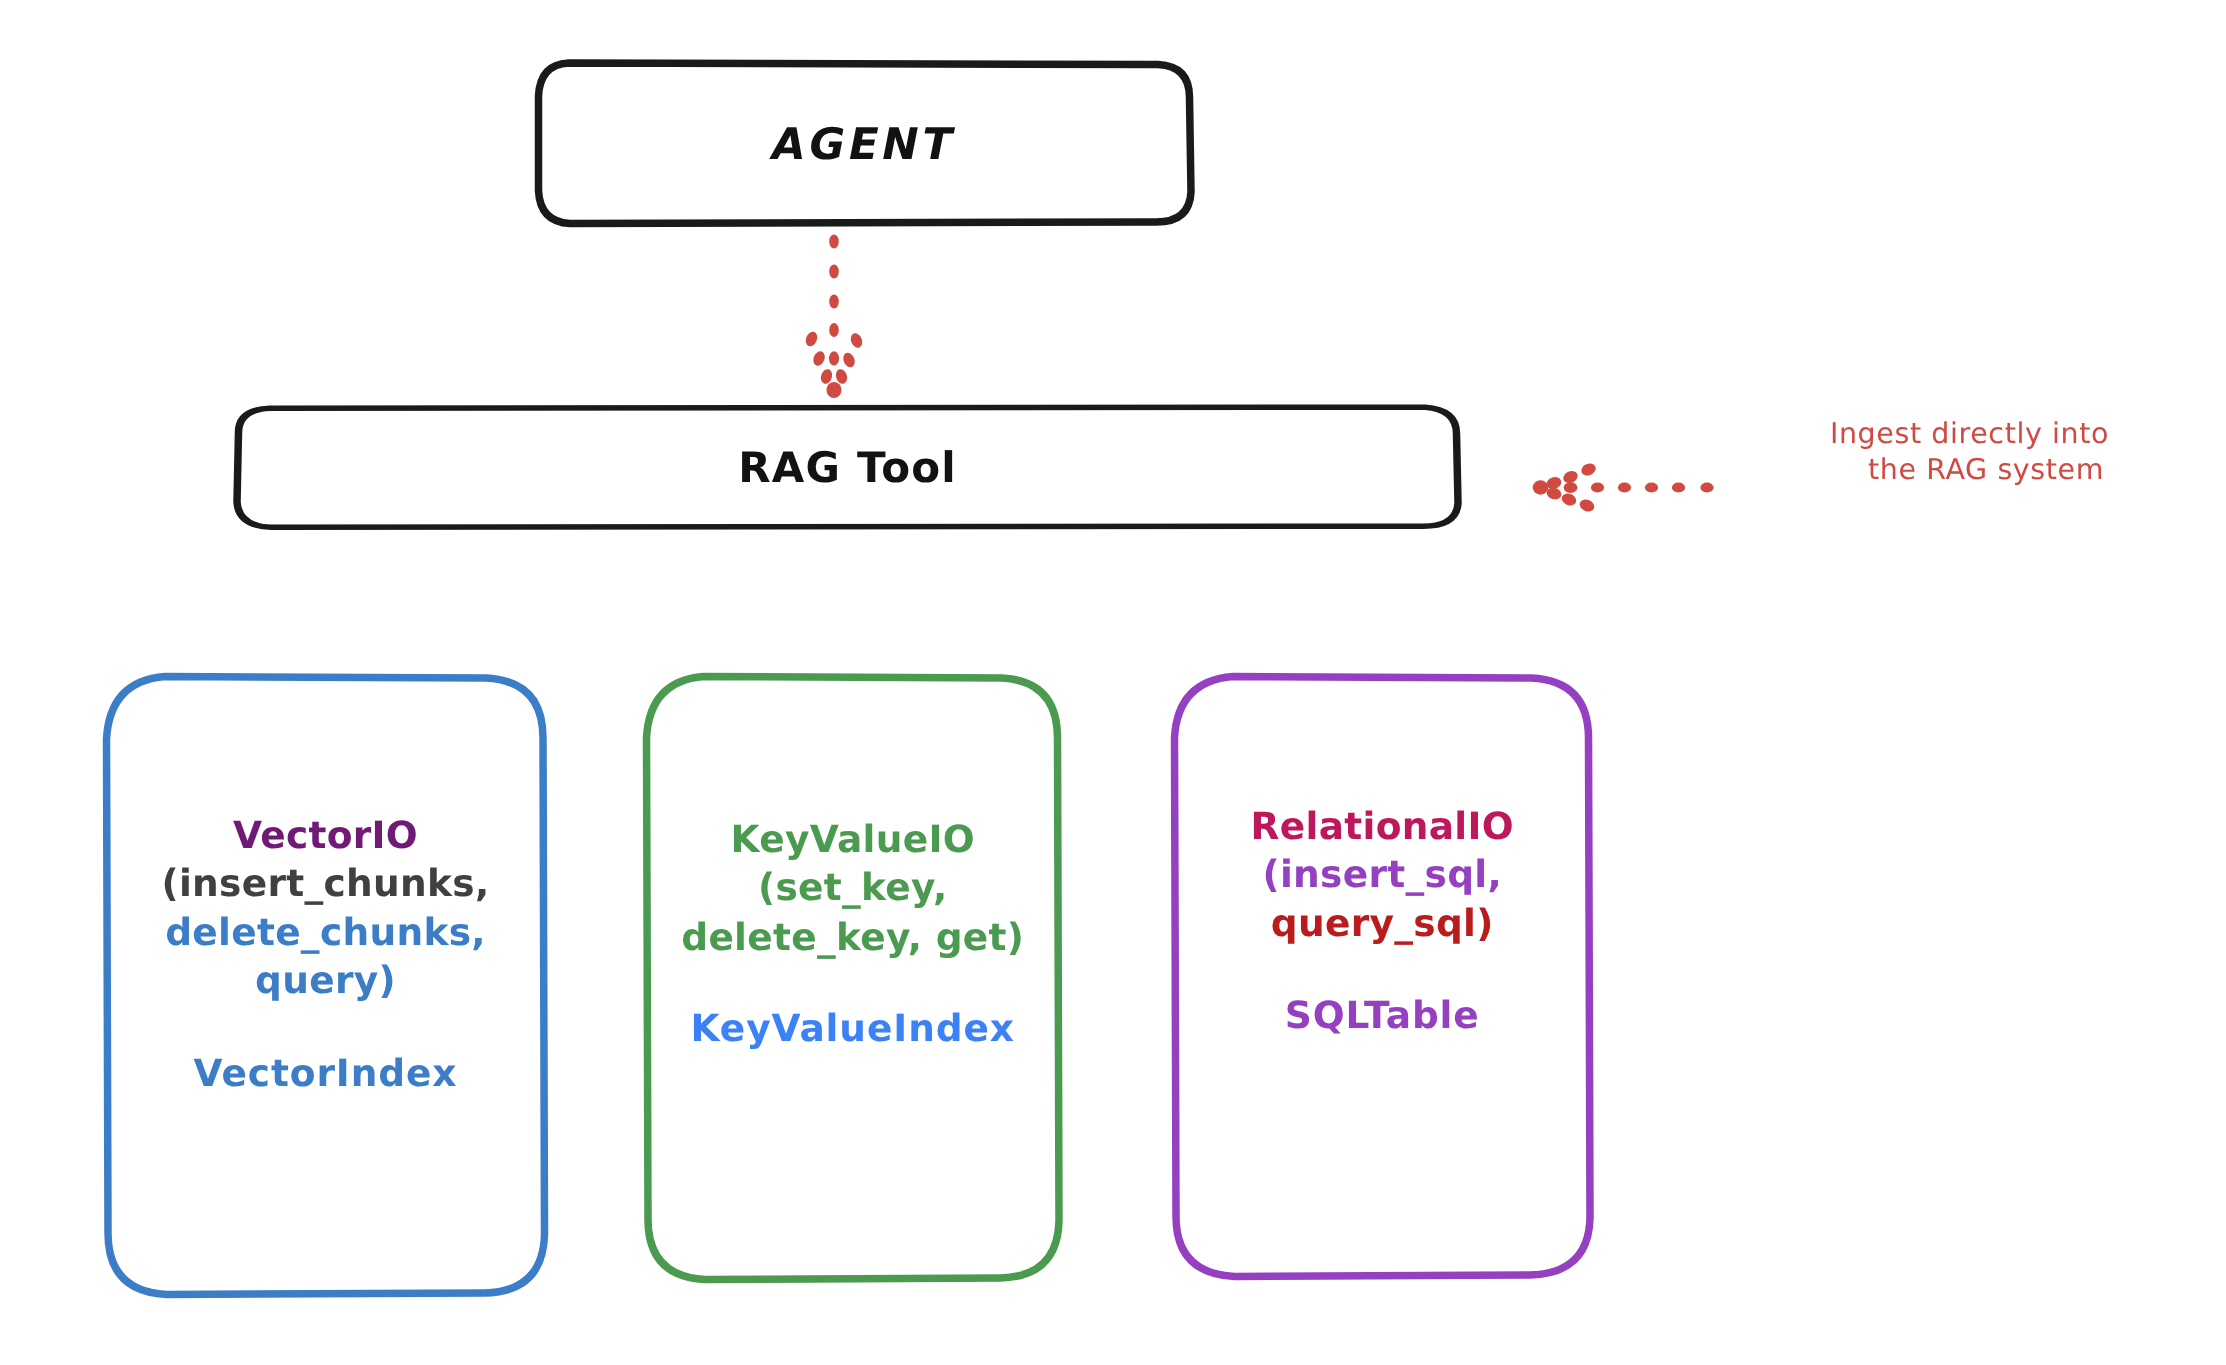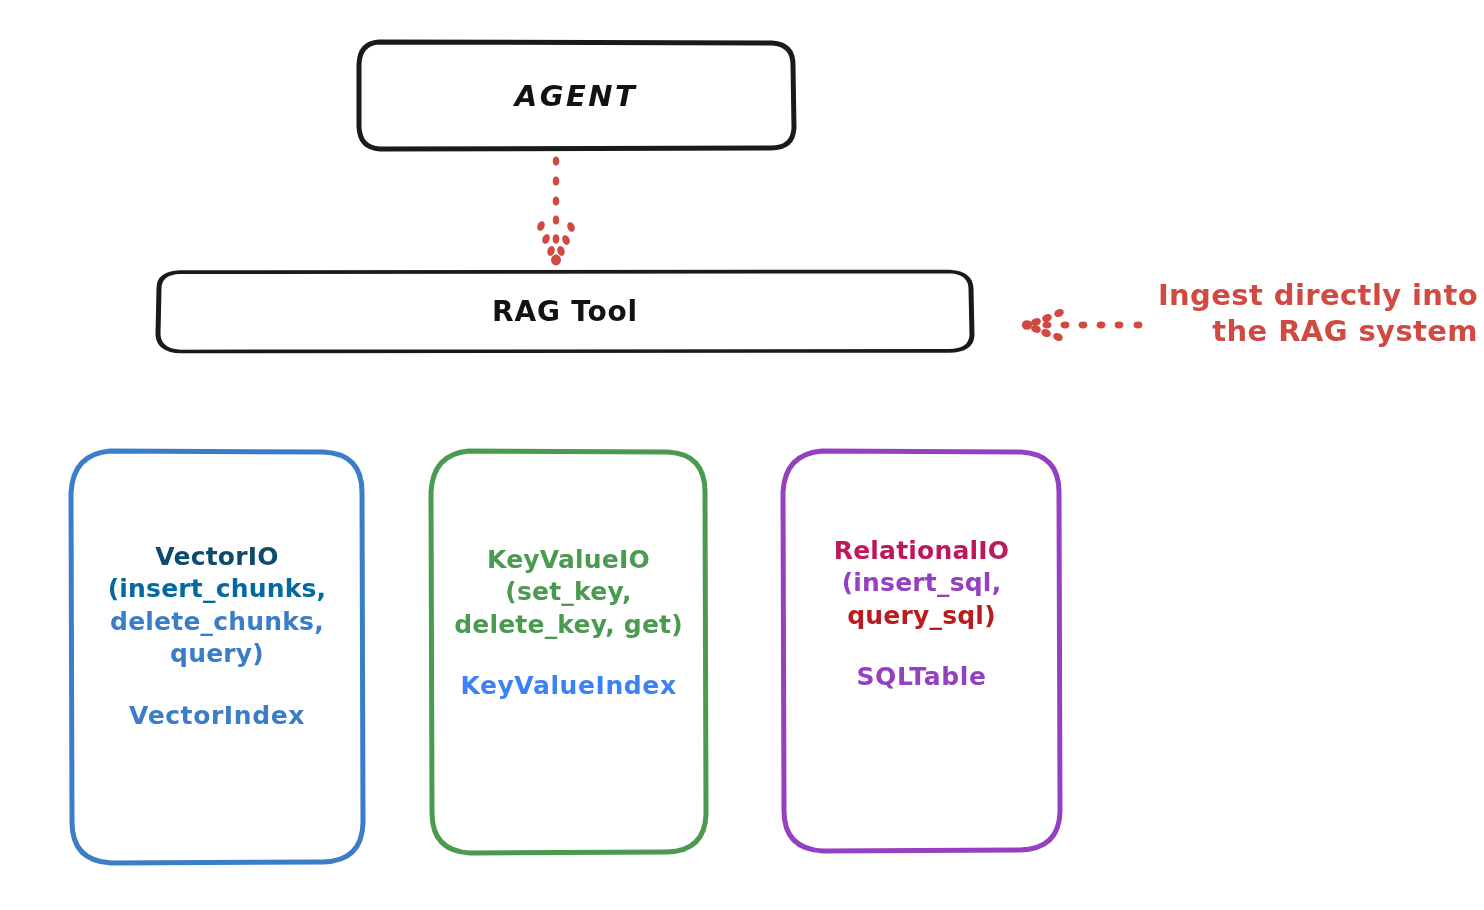--- a/index.html
+++ b/index.html
@@ -93,25 +93,25 @@
     pointer-events: none;
   }
   .connector svg { display: block; overflow: visible; }
 
   
   .annotation {
     position: absolute;
     z-index: 3;
   }
   .annotation-text {
-    font-size: 29px;
-    font-weight: 700;
+    font-size: 19px;
+    font-weight: 400;
     line-height: 1.24;
     letter-spacing: 0.4px;
-    text-align: right;
+    text-align: center;
   }
   .annotation-text .line2 { display: block; padding-left: 22px; }
 </style>
 </head>
 <body>
 
 <div id="canvas">
 
   <div class="node" id="node-agent" style="left:357px; top:40px; width:438px; height:111px;">
     <div class="node-frame">
@@ -189,22 +189,22 @@
     </div>
   </div>
 
   <div class="node" id="node-vector" style="left:68px; top:448px; width:298px; height:418px;">
     <div class="node-frame">
       <svg viewBox="0 0 298 418" preserveAspectRatio="none">
         <path d="M42,3 L256,4 Q294,6 294,44 L295,375 Q294,413 255,414 L43,415 Q4,413 4,374 L3,45 Q5,6 42,3 Z" fill="#ffffff" stroke="#3b7dc7" stroke-width="5" stroke-linecap="round" stroke-linejoin="round"></path>
       </svg>
     </div>
     <div class="node-body" style="transform:translateY(-22px);">
-      <div class="handwriting leaf-line" style="color:#0c4a6e;">VectorIO</div>
-      <div class="handwriting leaf-line" style="color:#0369a1;">(insert_chunks,</div>
+      <div class="handwriting leaf-line" style="color:#701a75;">VectorIO</div>
+      <div class="handwriting leaf-line" style="color:#404040;">(insert_chunks,</div>
       <div class="handwriting leaf-line" style="color:#3b7dc7;">delete_chunks,</div>
       <div class="handwriting leaf-line" style="color:#3b7dc7;">query)</div>
       <div class="leaf-gap"></div>
       <div class="handwriting leaf-index" style="color:#3b7dc7;">VectorIndex</div>
     </div>
   </div>
 
   <div class="node" id="node-keyvalue" style="left:428px; top:448px; width:281px; height:408px;">
     <div class="node-frame">
       <svg viewBox="0 0 281 408" preserveAspectRatio="none">

